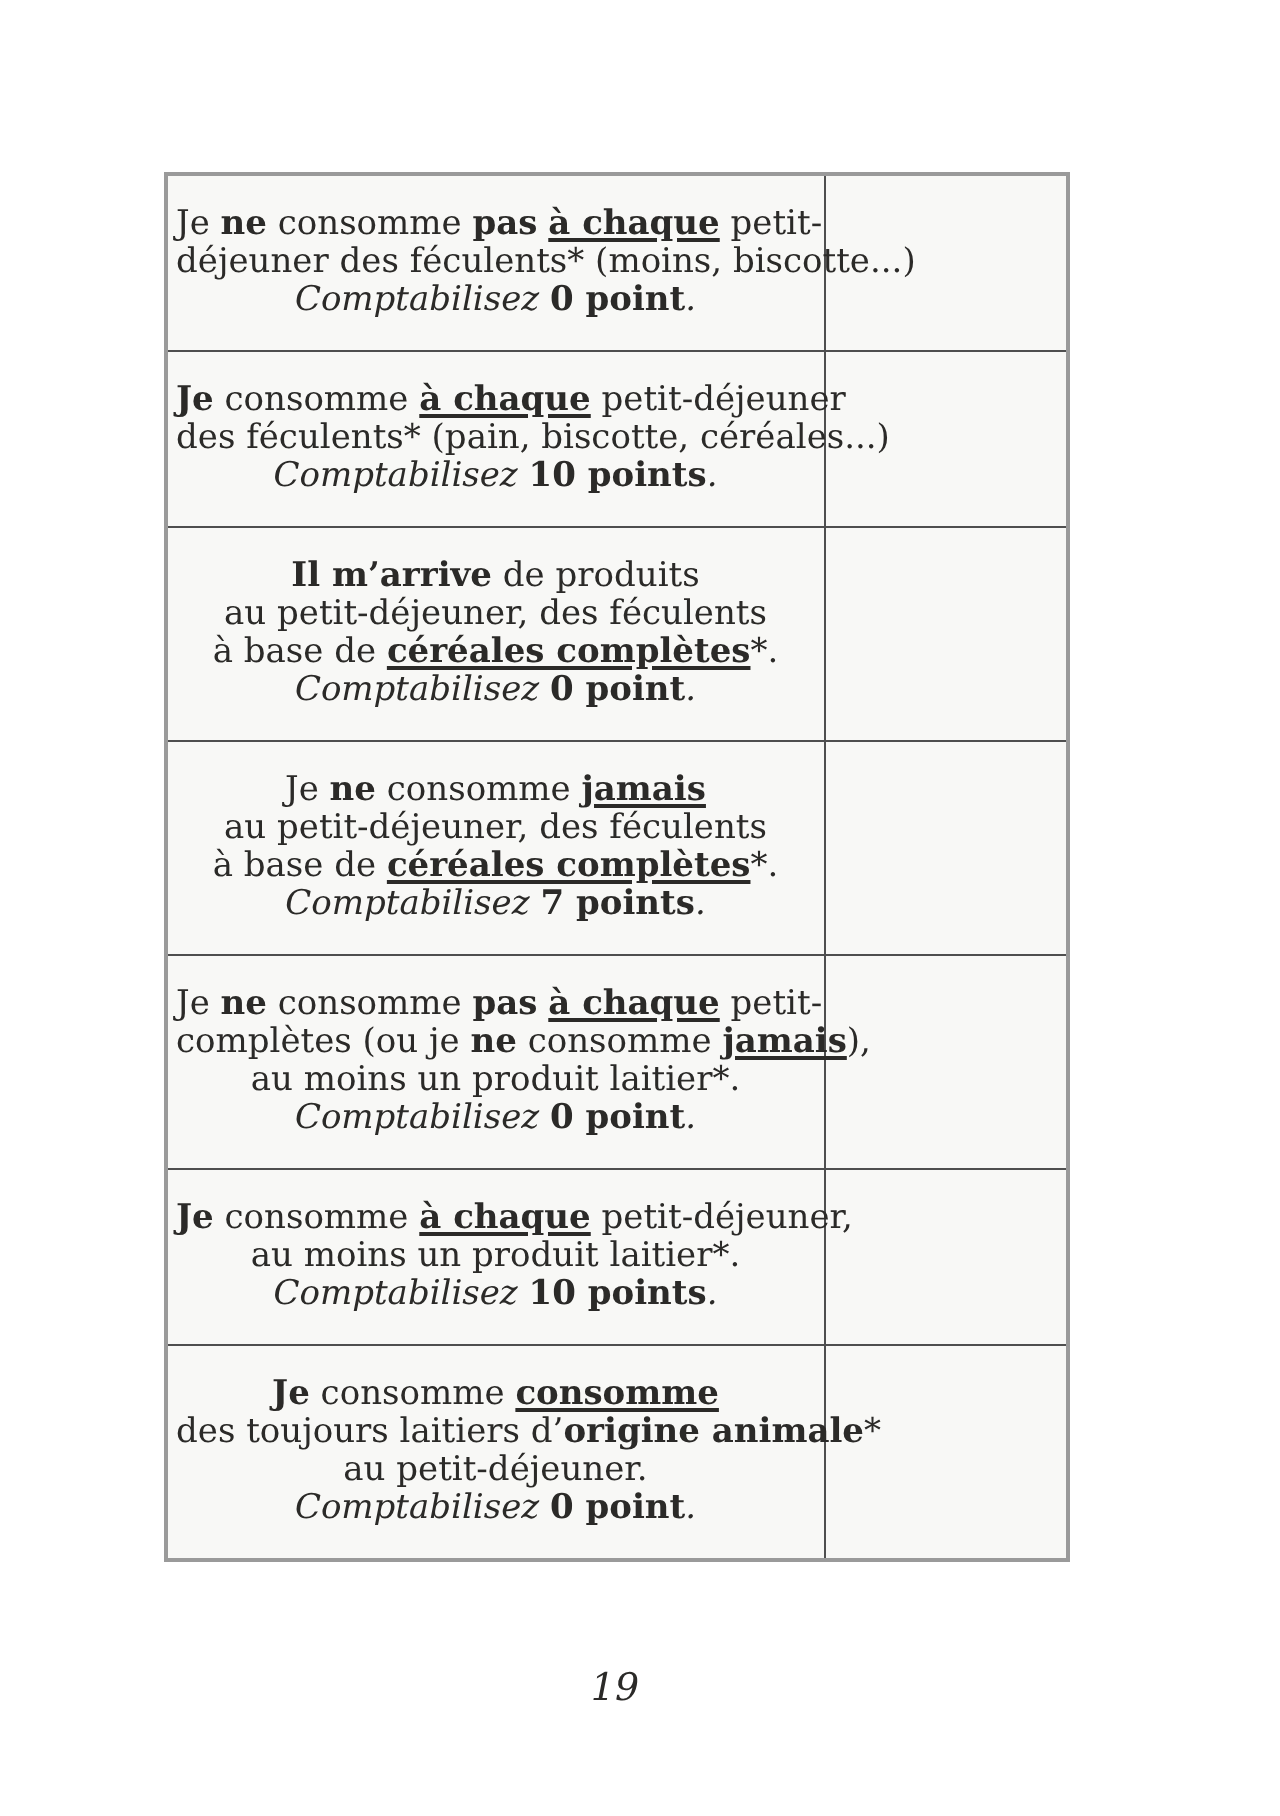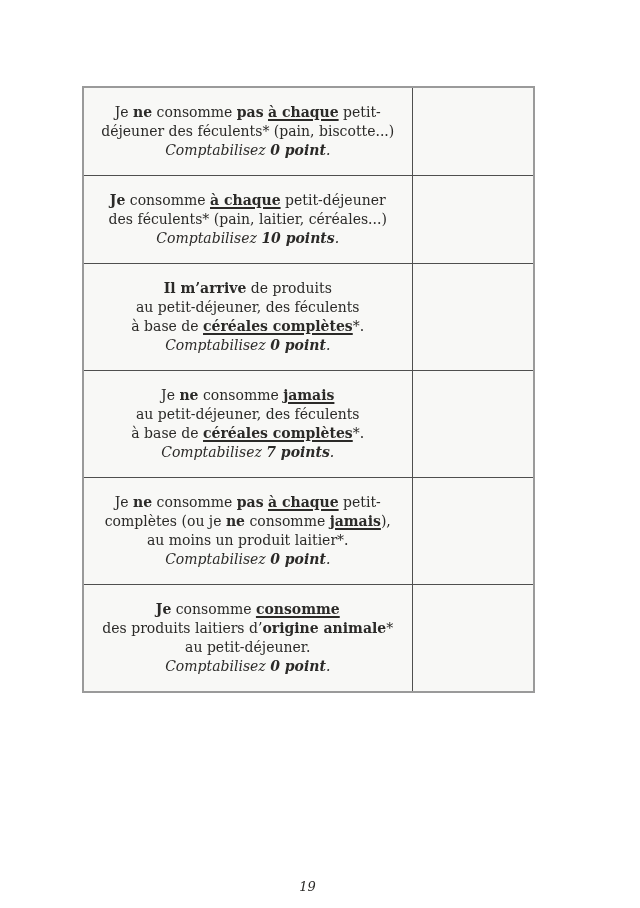--- a/index.html
+++ b/index.html
@@ -27,21 +27,21 @@
   }
   .quiz-table td {
     border: 1px solid #4f4f4f;
     box-sizing: border-box;
     vertical-align: middle;
   }
   .q-cell {
     width: 329px;
     text-align: center;
     padding: 15px 4px;
-    font-size: 14px;
+    font-size: 17px;
     line-height: 19px;
   }
   .a-cell {
     width: 122px;
   }
   .line {
     white-space: nowrap;
   }
   .b {
     font-weight: bold;
@@ -50,53 +50,52 @@
     font-weight: bold;
     text-decoration: underline;
     text-decoration-thickness: 2px;
     text-underline-offset: 2px;
   }
   .sc {
     font-style: italic;
     text-align: right;
   }
   .scb {
-    font-style: italic;
     font-weight: bold;
   }
   .page-number {
     position: absolute;
     left: 82px;
-    top: 879px;
+    top: 833px;
     width: 451px;
     text-align: center;
-    font-size: 13px;
+    font-size: 19px;
     font-style: italic;
     color: #2b2a28;
   }
 </style>
 </head>
 <body>
 
 <div>
 
   <table class="quiz-table">
     <tbody>
         <tr>
           <td class="q-cell">
             <div class="line"><span>Je </span><span class="b">ne</span><span> consomme </span><span class="b">pas</span><span> </span><span class="bu">à chaque</span><span> petit-</span></div>
-            <div class="line"><span>déjeuner des féculents* (pain, biscotte...)</span></div>
+            <div class="line"><span>déjeuner des féculents* (moins, biscotte...)</span></div>
             <div class="line"><span class="sc">Comptabilisez </span><span class="scb">0 point</span><span class="sc">.</span></div>
           </td>
           <td class="a-cell"></td>
         </tr>
         <tr>
           <td class="q-cell">
             <div class="line"><span class="b">Je</span><span> consomme </span><span class="bu">à chaque</span><span> petit-déjeuner</span></div>
-            <div class="line"><span>des féculents* (pain, laitier, céréales...)</span></div>
+            <div class="line"><span>des féculents* (pain, biscotte, céréales...)</span></div>
             <div class="line"><span class="sc">Comptabilisez </span><span class="scb">10 points</span><span class="sc">.</span></div>
           </td>
           <td class="a-cell"></td>
         </tr>
         <tr>
           <td class="q-cell">
             <div class="line"><span class="b">Il m’arrive</span><span> de produits</span></div>
             <div class="line"><span>au petit-déjeuner, des féculents</span></div>
             <div class="line"><span>à base de </span><span class="bu">céréales complètes</span><span>*.</span></div>
             <div class="line"><span class="sc">Comptabilisez </span><span class="scb">0 point</span><span class="sc">.</span></div>
@@ -116,22 +115,30 @@
           <td class="q-cell">
             <div class="line"><span>Je </span><span class="b">ne</span><span> consomme </span><span class="b">pas</span><span> </span><span class="bu">à chaque</span><span> petit-</span></div>
             <div class="line"><span>complètes (ou je </span><span class="b">ne</span><span> consomme </span><span class="bu">jamais</span><span>),</span></div>
             <div class="line"><span>au moins un produit laitier*.</span></div>
             <div class="line"><span class="sc">Comptabilisez </span><span class="scb">0 point</span><span class="sc">.</span></div>
           </td>
           <td class="a-cell"></td>
         </tr>
         <tr>
           <td class="q-cell">
+            <div class="line"><span class="b">Je</span><span> consomme </span><span class="bu">à chaque</span><span> petit-déjeuner,</span></div>
+            <div class="line"><span>au moins un produit laitier*.</span></div>
+            <div class="line"><span class="sc">Comptabilisez </span><span class="scb">10 points</span><span class="sc">.</span></div>
+          </td>
+          <td class="a-cell"></td>
+        </tr>
+        <tr>
+          <td class="q-cell">
             <div class="line"><span class="b">Je</span><span> consomme </span><span class="bu">consomme</span></div>
-            <div class="line"><span>des produits laitiers d’</span><span class="b">origine animale</span><span>*</span></div>
+            <div class="line"><span>des toujours laitiers d’</span><span class="b">origine animale</span><span>*</span></div>
             <div class="line"><span>au petit-déjeuner.</span></div>
             <div class="line"><span class="sc">Comptabilisez </span><span class="scb">0 point</span><span class="sc">.</span></div>
           </td>
           <td class="a-cell"></td>
         </tr>
       </tbody>
   </table>
 
   <div class="page-number">19</div>
 

